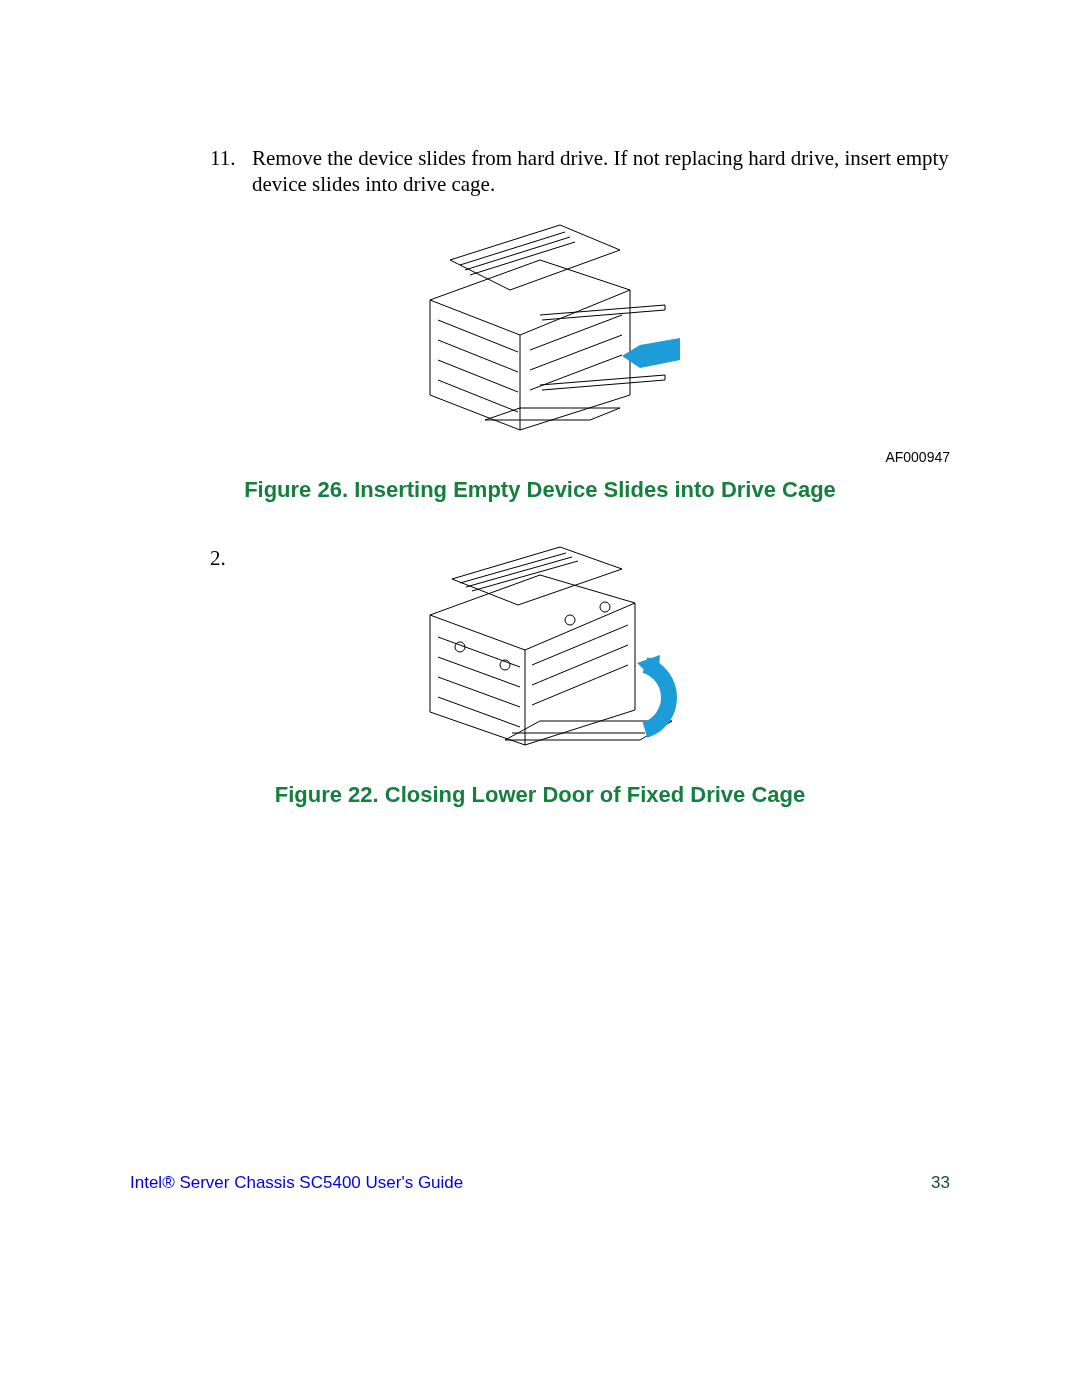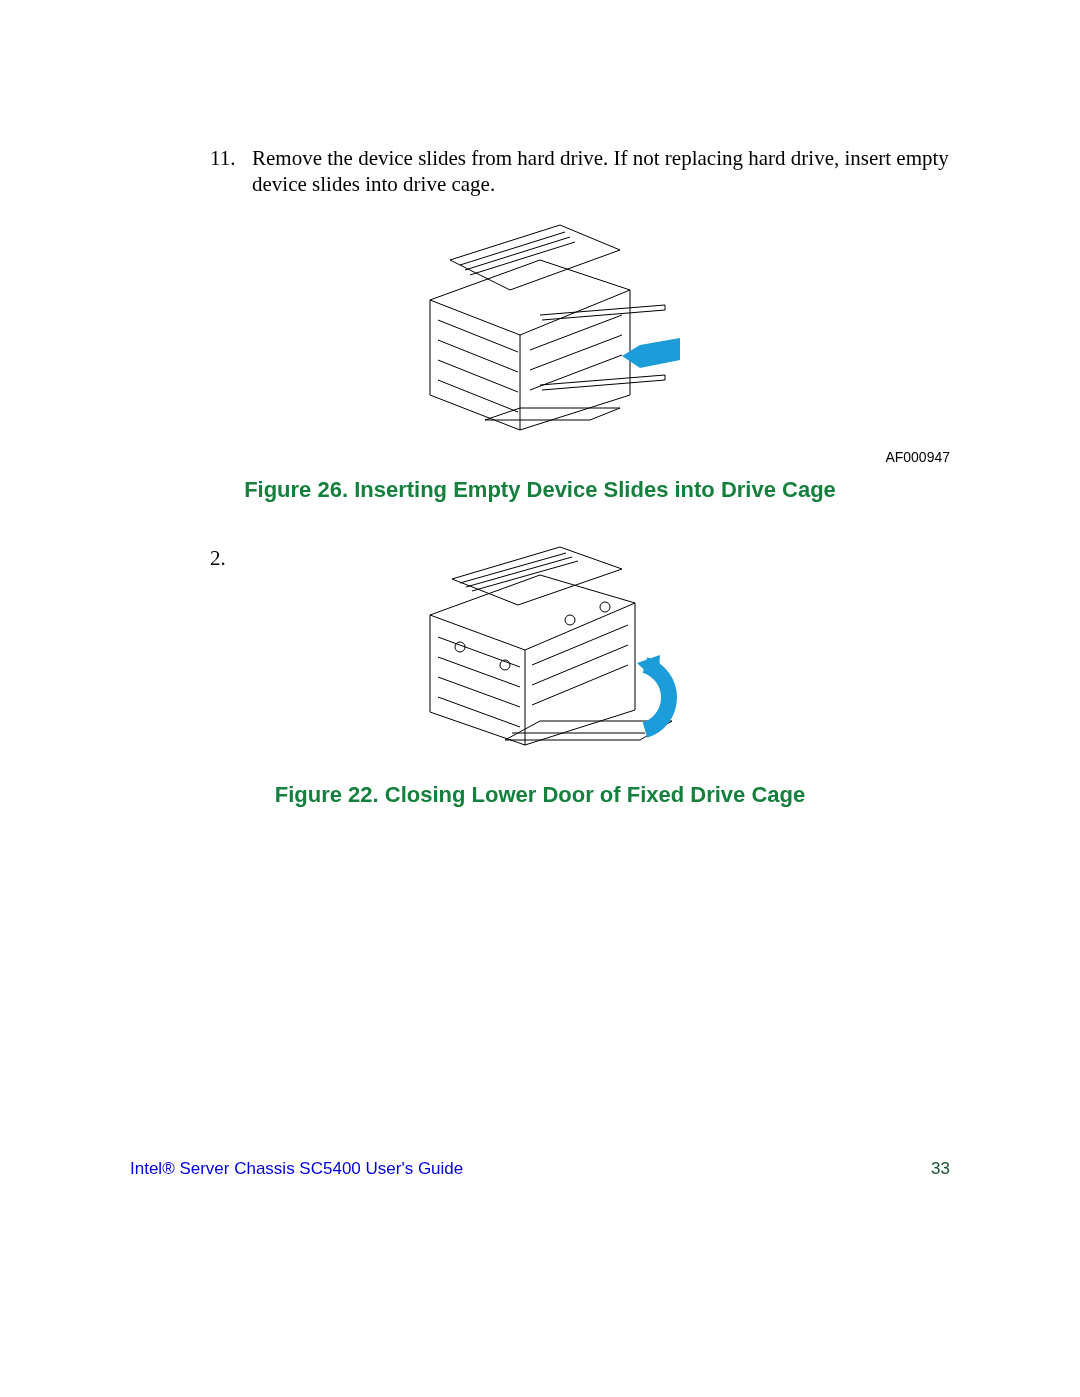--- a/index.html
+++ b/index.html
@@ -45,21 +45,21 @@
     font-weight:bold;
     font-size:22px;
     color:#15803d;
     text-align:center;
     margin:12px 0 42px 0;
   }
   .footer{
     position:absolute;
     left:130px;
     right:130px;
-    bottom:76px;
+    bottom:62px;
     font-family:Arial,Helvetica,sans-serif;
     font-size:17px;
     color:#0000e0;
     display:flex;
     justify-content:space-between;
   }
   .footer .pnum{color:#14532d}
   
   svg{display:block;margin:0 auto}
   .ln{stroke:#000;stroke-width:1;fill:none}

